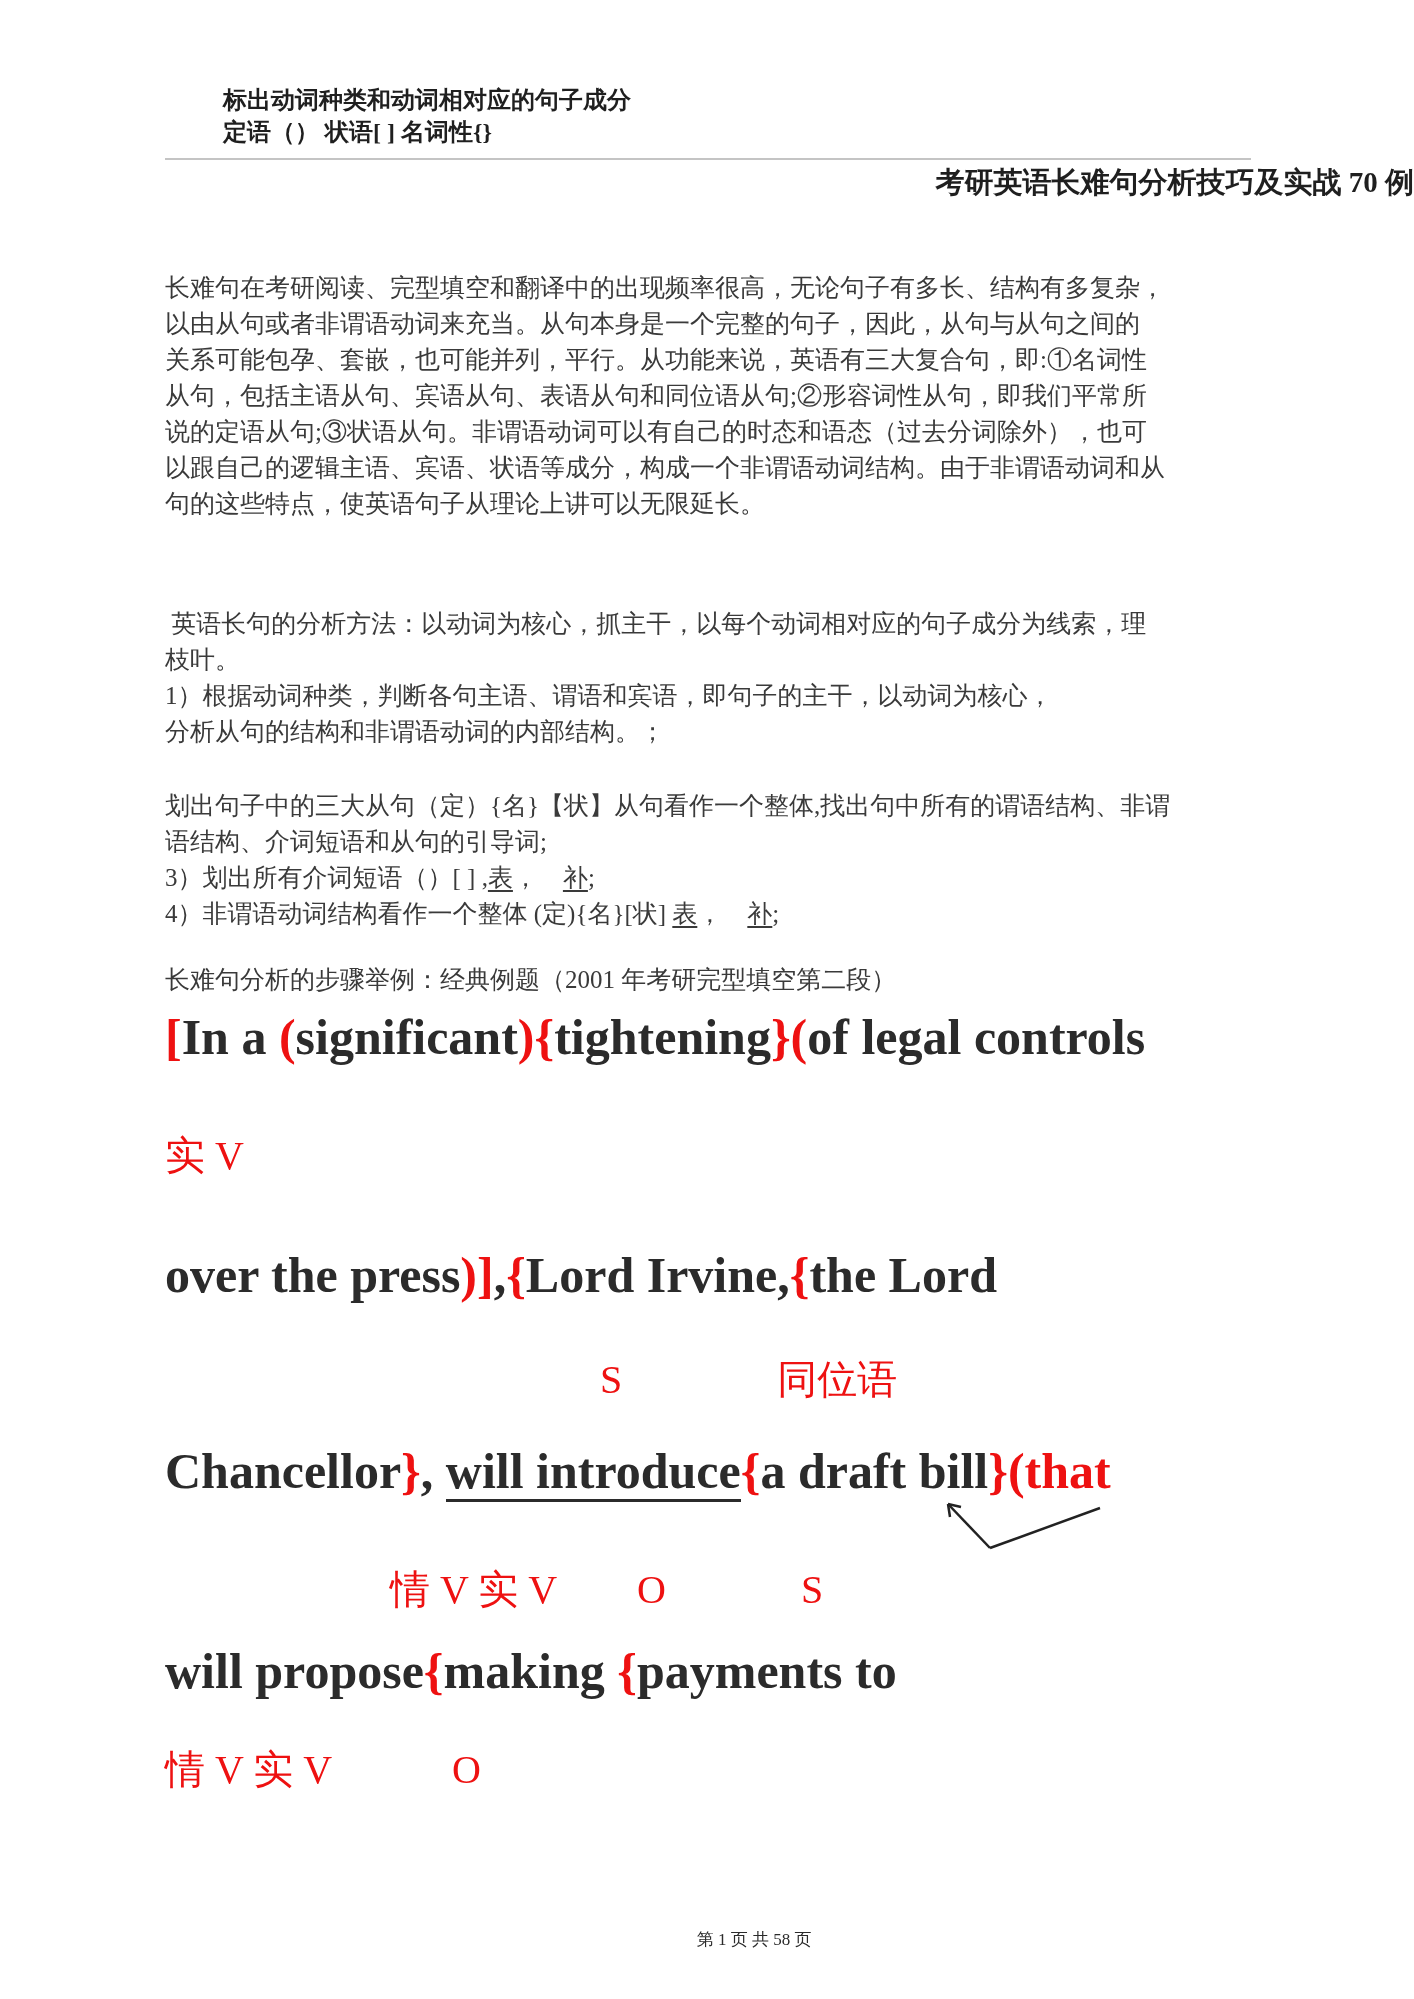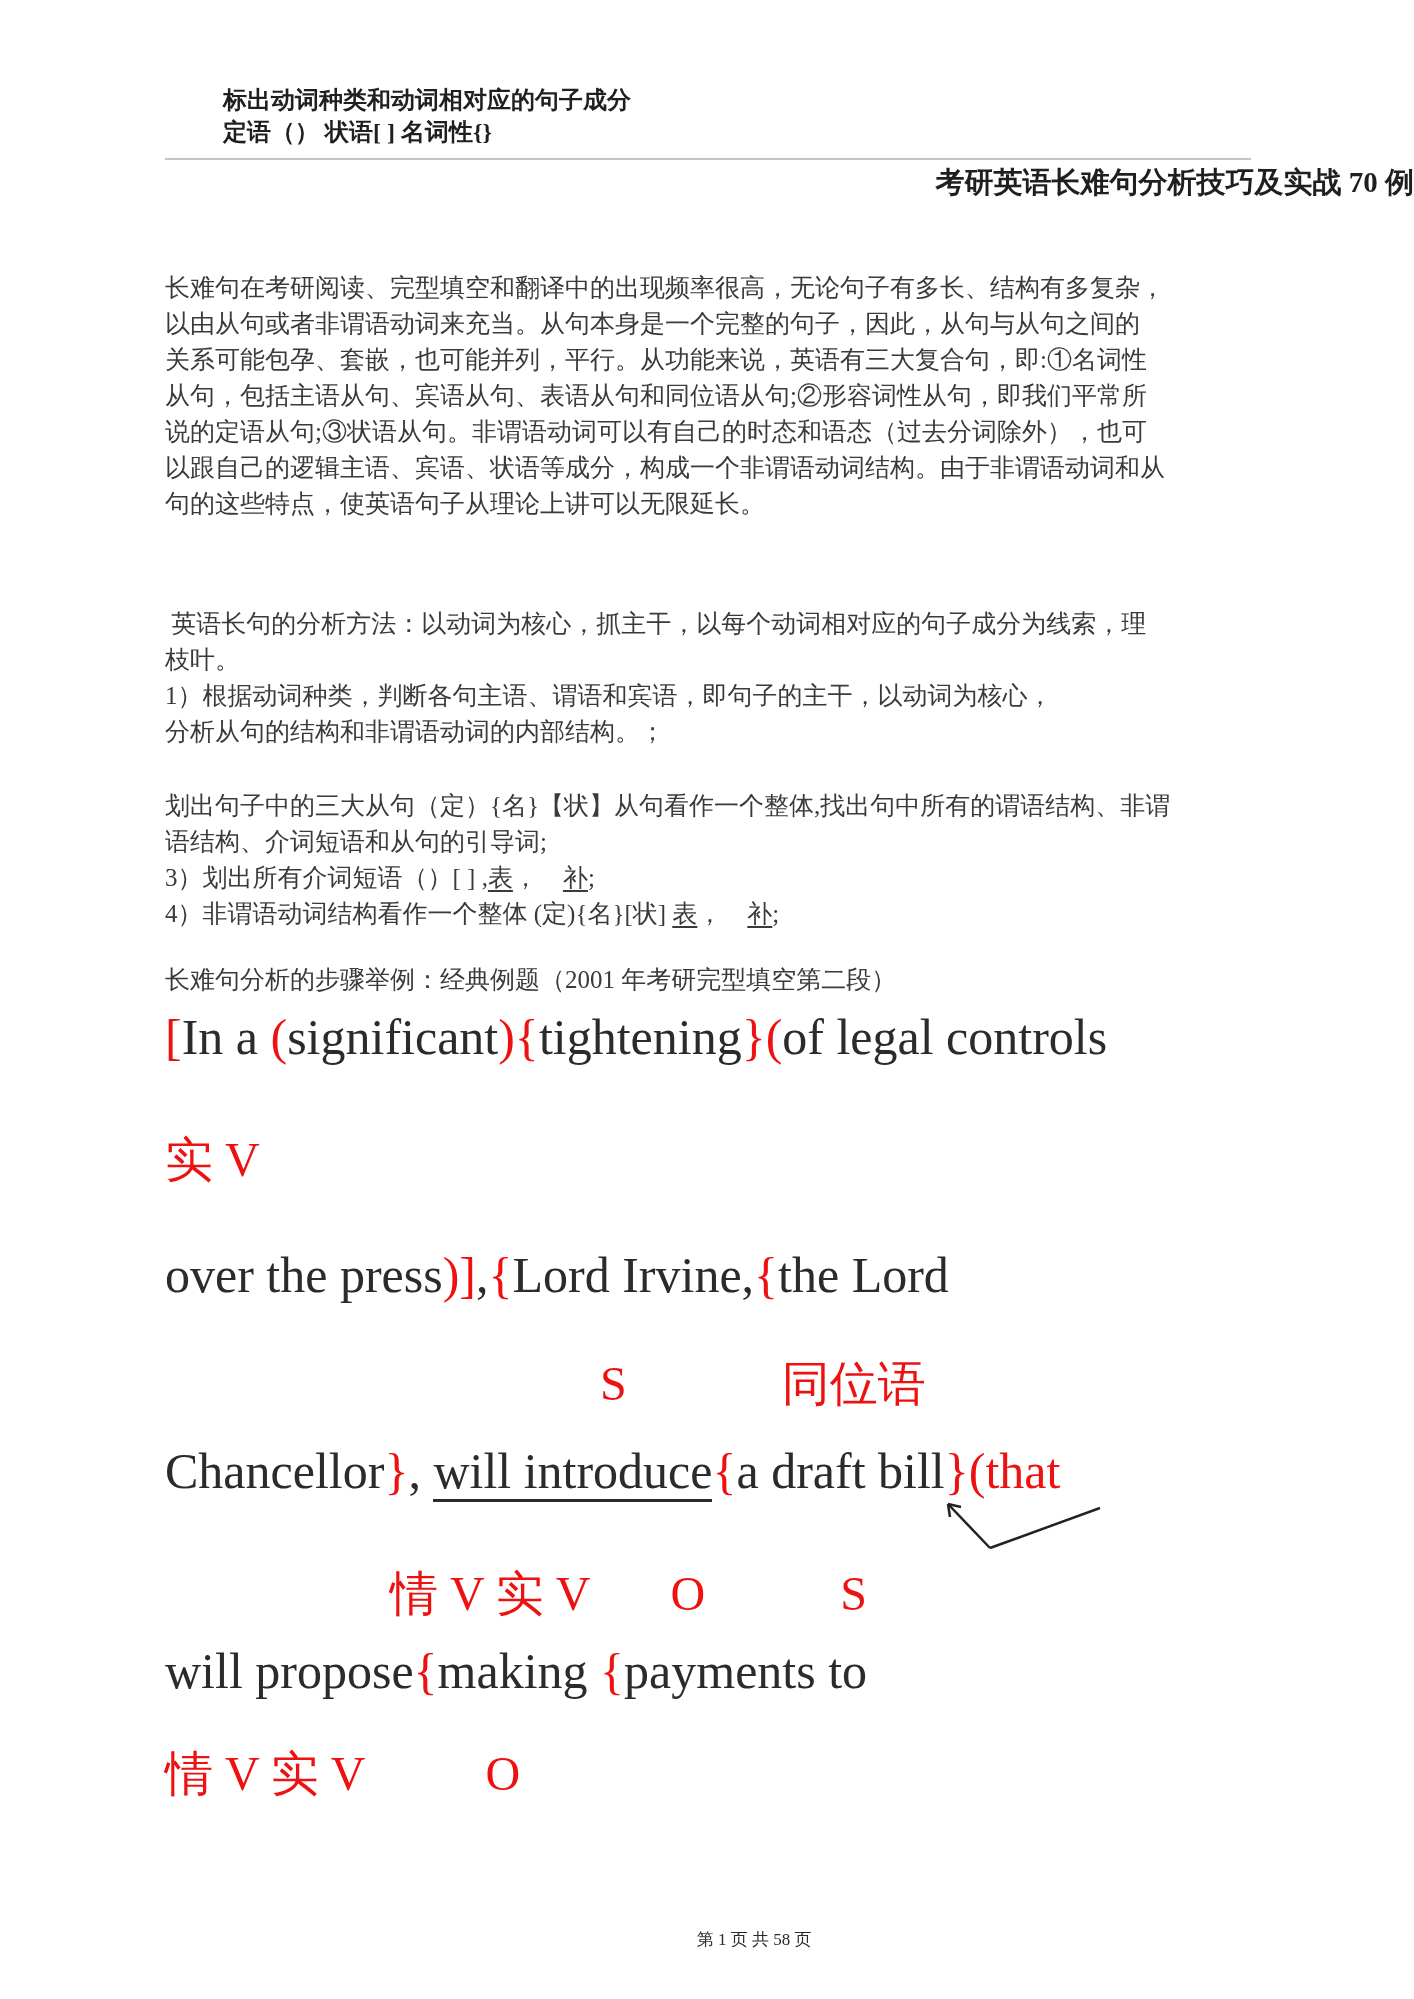--- a/index.html
+++ b/index.html
@@ -33,26 +33,26 @@
   }
   .para .ln{white-space:pre-wrap;}
   .intro{top:270px;}
   .methods{top:606px;}
   .steps{top:788px;}
   .example-intro{top:962px;white-space:pre-wrap;}
   .u{text-decoration:underline;text-underline-offset:4px;}
   
   .big{
     position:absolute;left:165px;width:1200px;
-    font-size:50px;color:#2b2b2b;white-space:pre;
+    font-size:50px;color:#2b2b2b;white-space:pre;font-weight:bold;
   }
   .big span{white-space:pre;}
   .anno{
     position:absolute;left:165px;width:1200px;
-    font-size:48px;color:#ee1111;white-space:pre;
+    font-size:40px;color:#ee1111;white-space:pre;
   }
   .r{color:#ee1111;}
   .k{color:#2b2b2b;}
   .uu{border-bottom:3px solid #2b2b2b;padding-bottom:0;}
   .lineA{top:1008px;}
   .lineB{top:1128px;}
   .lineC{top:1246px;}
   .lineD{top:1352px;}
   .lineD .seg-s{margin-left:435px;}
   .lineD .seg-appo{margin-left:155px;}

